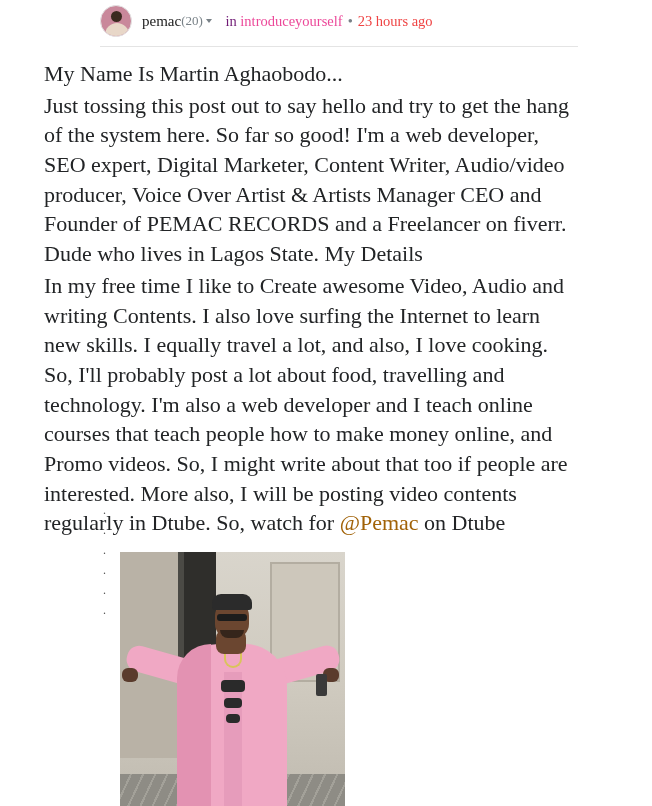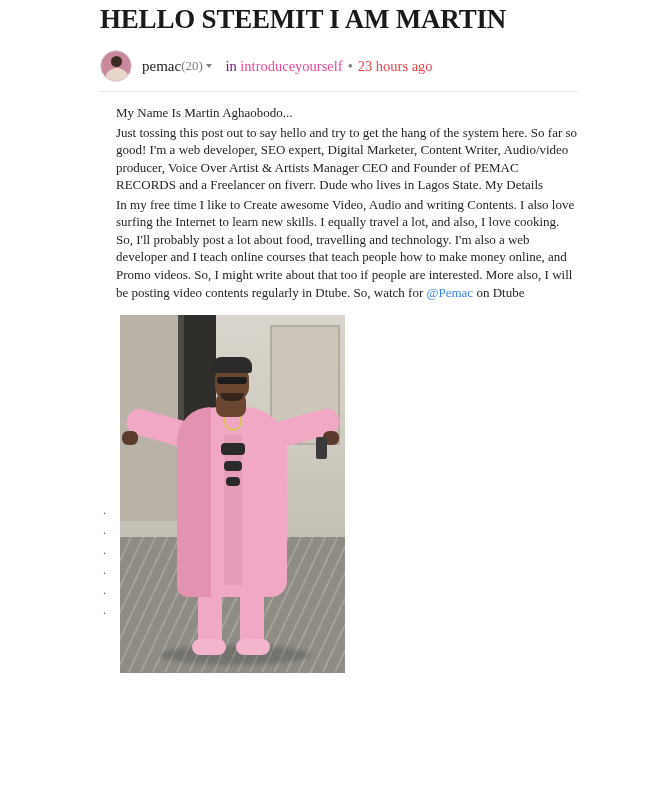--- a/index.html
+++ b/index.html
@@ -86,31 +86,31 @@
   .sep-dot { margin: 0 5px; color: #788187; }
   .in-word { color: #701a75; }
   .cat-link { color: #ec4899; }
   .time { color: #ef4444; }
   .divider {
     margin: 4px 0 0 100px;
     border-top: 1px solid #e4e4e4;
     width: 478px;
   }
   .body-text {
-    padding: 12px 0 0 116px;
+    padding: 12px 0 0 44px;
     width: 578px;
     font-family: "Liberation Serif", serif;
-    font-size: 13px;
+    font-size: 22px;
     line-height: 1.35;
     color: #222426;
   }
   .body-text p { margin: 0 0 2px 0; }
   .body-text .lead { margin-bottom: 2px; }
   .bold { font-weight: normal; }
-  .mention { color: #3b82f6; }
+  .mention { color: #a16207; }
   .figure {
     margin: 14px 0 0 0;
     text-align: left;
     padding-left: 120px;
   }
   .photo {
     width: 225px;
     height: 358px;
     position: relative;
     overflow: hidden;
@@ -165,21 +165,20 @@
     color: #555;
   }
 </style>
 </head>
 <body>
 
 <div class="page">
 
   <div class="post-wrap">
 
-    <h1 class="post-title">HELLO STEEMIT I AM MARTIN</h1>
 
     <div class="author-row">
       <div class="avatar">
         <div class="head"></div>
         <div class="body"></div>
       </div>
       <span class="author-name">pemac</span>
       <span class="rep">(20)</span>
       <span class="caret"></span>
       <span class="sep-dot">&nbsp;</span>

